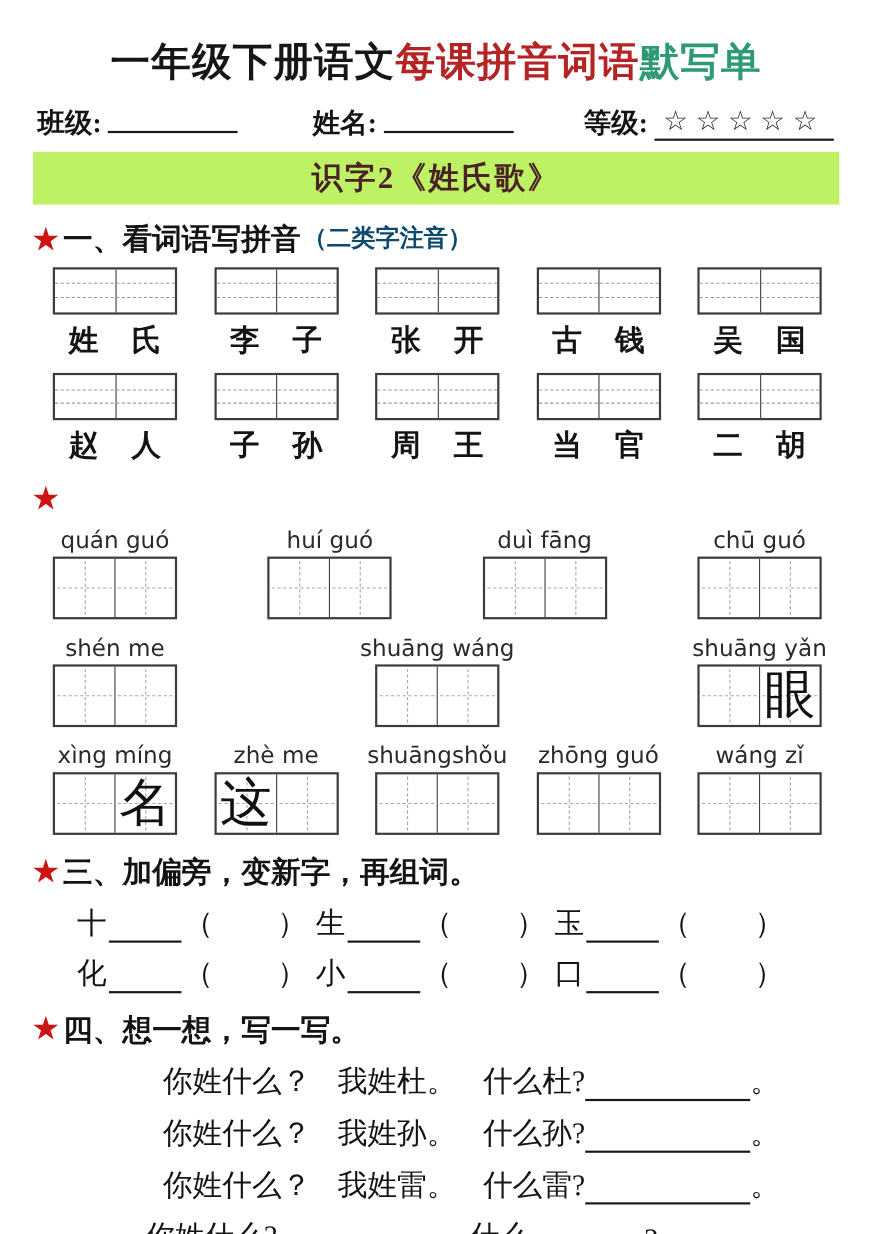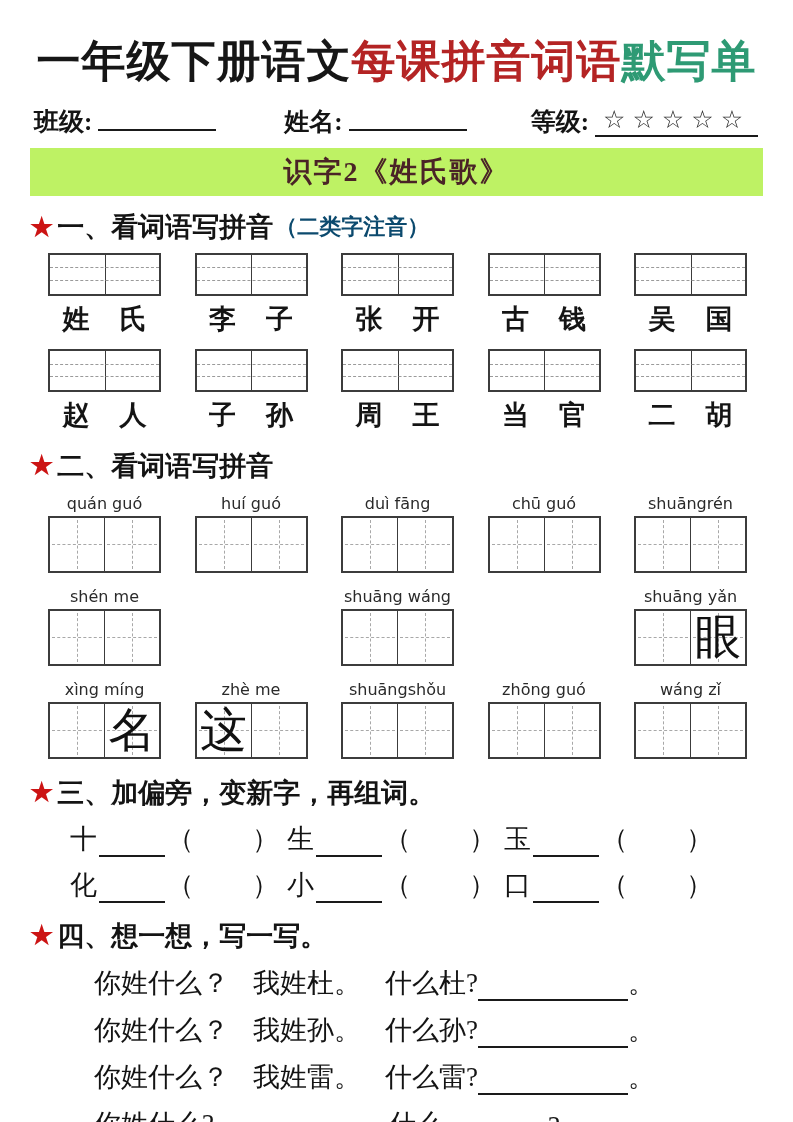--- a/index.html
+++ b/index.html
@@ -3,21 +3,21 @@
 <meta charset="utf-8">
 <style>
   * { margin:0; padding:0; box-sizing:border-box; }
   html,body { background:#ffffff; }
   body {
     width:793px; height:1122px; margin:0 auto; overflow:hidden;
     font-family:"Liberation Serif","DejaVu Serif",serif;
     color:#141414; padding:14px 30px 0 30px;
   }
   
-  .title { text-align:center; font-size:44px; font-weight:700; letter-spacing:1px;
+  .title { text-align:center; font-size:36px; font-weight:700; letter-spacing:1px;
            margin-top:18px; white-space:nowrap; }
   .title .t-black { color:#161616; }
   .title .t-red   { color:#b42424; }
   .title .t-green { color:#2e9a74; }
   
   .info { display:flex; align-items:flex-start; font-size:25px; margin-top:14px; padding:0 4px;font-family:Liberation Serif, serif; }
   .info .lab { font-weight:700; }
   .uline { display:inline-block; border-bottom:2px solid #1a1a1a; height:1.05em; vertical-align:baseline; }
   .info .blank { width:118px; margin:0 6px; }
   .info .gap1 { width:62px; } .info .gap2 { width:58px; }
@@ -37,35 +37,35 @@
   .wgroup { width:113px; }
   .pybox { position:relative; width:113px; height:43px; border:2px solid #3c3c3c; background:#fff; }
   .pybox .vdiv { position:absolute; top:0; bottom:0; left:50%; border-left:1.6px solid #3c3c3c; }
   .pybox .hl1 { position:absolute; left:0; right:0; top:32%; border-top:1.4px dashed #9a9a9a; }
   .pybox .hl2 { position:absolute; left:0; right:0; top:64%; border-top:1.4px dashed #9a9a9a; }
   .wpair { display:flex; justify-content:center; gap:30px; margin-top:7px;
            font-size:27px; font-weight:600; line-height:1.2; }
   
   .tgroup { width:113px; }
   .py { white-space:nowrap; text-align:center; margin:0 -16px 3px -16px;
-        font-family:"DejaVu Sans","Liberation Sans",sans-serif; font-size:16px; color:#2a2a2a; }
+        font-family:"DejaVu Sans","Liberation Sans",sans-serif; font-size:21px; color:#2a2a2a; }
   .tpair { display:flex; width:113px; height:57px; border:2px solid #3c3c3c; background:#fff; }
   .tcell { flex:1; position:relative; display:flex; align-items:center; justify-content:center; }
   .tcell + .tcell { border-left:1.8px solid #3c3c3c; }
   .tcell::before { content:""; position:absolute; left:2px; right:2px; top:50%; border-top:1.3px dashed #a8a8a8; }
   .tcell::after  { content:""; position:absolute; top:2px; bottom:2px; left:50%; border-left:1.3px dashed #a8a8a8; }
   .prefill { position:relative; z-index:2; font-size:47px; font-weight:500; line-height:1; color:#111; }
   .mt14 { margin-top:14px; } .mt10 { margin-top:10px; }
   
   .s3row { display:flex; justify-content:space-between; margin:10px 50px 0 40px; font-size:27px; }
   .s3item { display:flex; align-items:flex-end; }
   .s3item .u { width:66px; margin:0 2px; }
   .s3item .pgap { display:inline-block; width:58px; }
   
-  .qline { margin:11px 0 0 64px; font-size:27px; display:flex; align-items:flex-end; white-space:nowrap; }
+  .qline { margin:11px 0 0 64px; font-size:27px; display:flex; align-items:flex-end; white-space:nowrap;justify-content:center; }
   .qline .sp { display:inline-block; width:24px; }
   .qline .u150 { width:150px; } .qline .u100 { width:100px; } .qline .u105 { width:105px; }
 </style>
 </head>
 <body>
 
 <div class="title">
   <span class="t-black">一年级下册语文</span><span class="t-red">每课拼音词语</span><span class="t-green">默写单</span>
 </div>
 
@@ -201,21 +201,20 @@
       </div>
     <div class="wpair">
         <span>二</span>
         <span>胡</span>
       </div>
   </div>
 </div>
 
 <div class="sec-head" style="margin-top:16px;">
   <span class="star">★</span>
-  <span>二、看词语写拼音</span>
 </div>
 
 <div class="row5 mt10">
   <div class="tgroup">
     <div class="py">quán guó</div>
     <div class="tpair">
       <div class="tcell">
           <span class="prefill"></span>
         </div>
       <div class="tcell">
@@ -240,31 +239,20 @@
       <div class="tcell">
           <span class="prefill"></span>
         </div>
       <div class="tcell">
           <span class="prefill"></span>
         </div>
     </div>
   </div>
   <div class="tgroup">
     <div class="py">chū  guó</div>
-    <div class="tpair">
-      <div class="tcell">
-          <span class="prefill"></span>
-        </div>
-      <div class="tcell">
-          <span class="prefill"></span>
-        </div>
-    </div>
-  </div>
-  <div class="tgroup">
-    <div class="py">shuāngrén</div>
     <div class="tpair">
       <div class="tcell">
           <span class="prefill"></span>
         </div>
       <div class="tcell">
           <span class="prefill"></span>
         </div>
     </div>
   </div>
 </div>

